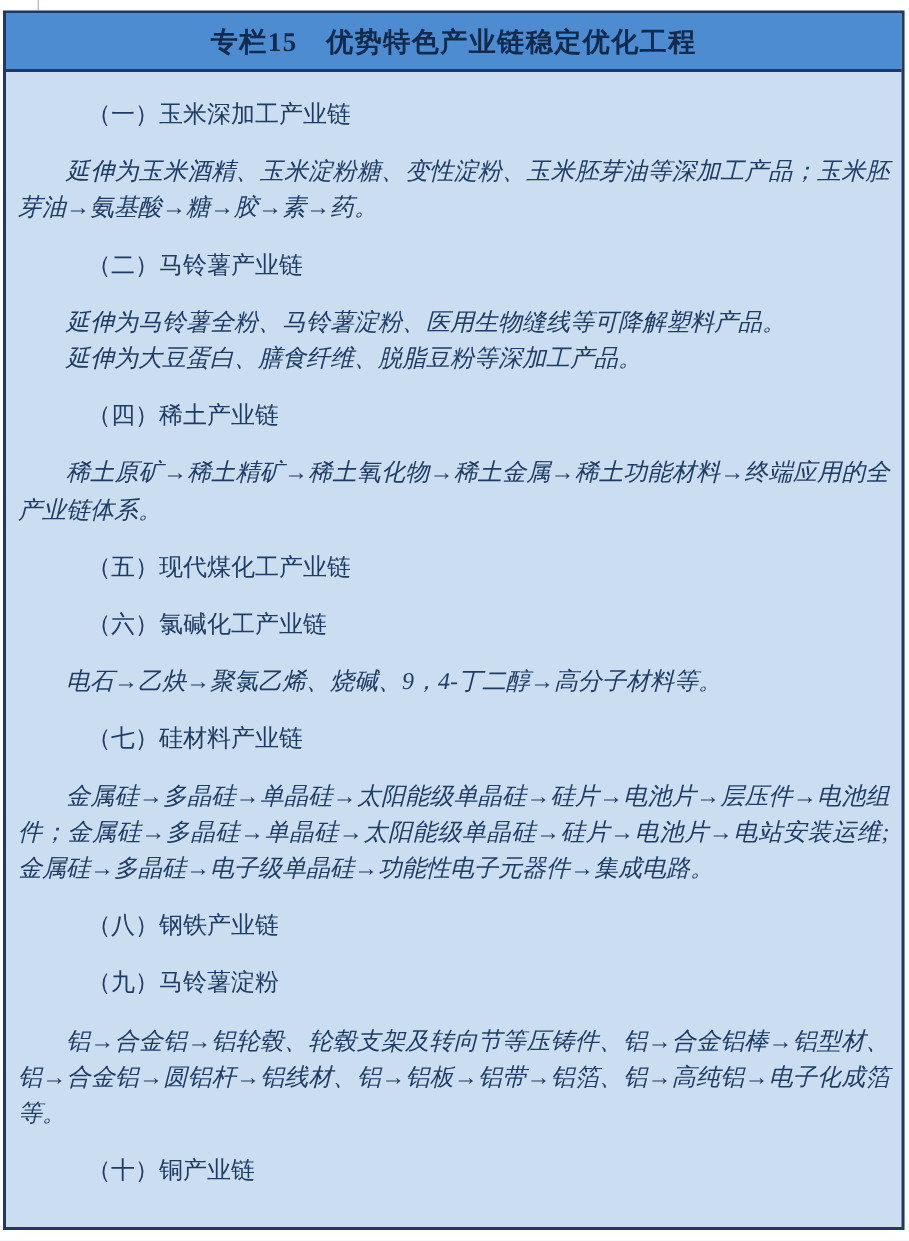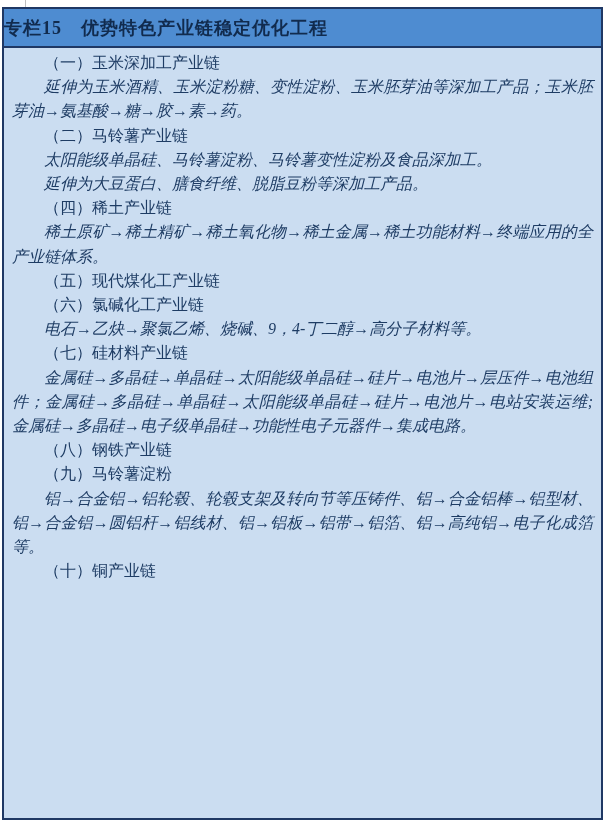--- a/index.html
+++ b/index.html
@@ -34,38 +34,39 @@
     background: #CBDDF1;
     display: flex;
     flex-direction: column;
   }
   .panel-header {
     flex: 0 0 37px;
     background: #4E8CD1;
     border-bottom: 2px solid #1F3864;
     display: flex;
     align-items: center;
+    justify-content: center;
     color: #112B4E;
     font-weight: bold;
     font-size: 18px;
     letter-spacing: 1px;
   }
   .panel-body {
     flex: 1 1 auto;
     overflow: hidden;
     padding: 3px 8px 0 8px;
     color: #1E3C64;
     font-size: 16px;
     line-height: 24.2px;
     text-align: justify;
     word-break: break-all;
   }
   .sec-heading {
     text-indent: 2em;
-    margin: 0;
+    margin: 14px;
     font-family: Liberation Serif, serif;
   }
   .sec-para {
     text-indent: 2em;
     margin: 0;
     font-style: italic;
   }
 </style>
 </head>
 <body>
@@ -73,21 +74,21 @@
 <div class="page">
   <div class="top-tick"></div>
   <div class="panel">
     <div class="panel-header">
       <span>专栏15　优势特色产业链稳定优化工程</span>
     </div>
     <div class="panel-body">
         <div class="sec-heading">（一）玉米深加工产业链</div>
         <div class="sec-para">延伸为玉米酒精、玉米淀粉糖、变性淀粉、玉米胚芽油等深加工产品；玉米胚芽油→氨基酸→糖→胶→素→药。</div>
         <div class="sec-heading">（二）马铃薯产业链</div>
-        <div class="sec-para">太阳能级单晶硅、马铃薯淀粉、马铃薯变性淀粉及食品深加工。</div>
+        <div class="sec-para">延伸为马铃薯全粉、马铃薯淀粉、医用生物缝线等可降解塑料产品。</div>
         <div class="sec-para">延伸为大豆蛋白、膳食纤维、脱脂豆粉等深加工产品。</div>
         <div class="sec-heading">（四）稀土产业链</div>
         <div class="sec-para">稀土原矿→稀土精矿→稀土氧化物→稀土金属→稀土功能材料→终端应用的全产业链体系。</div>
         <div class="sec-heading">（五）现代煤化工产业链</div>
         <div class="sec-heading">（六）氯碱化工产业链</div>
         <div class="sec-para">电石→乙炔→聚氯乙烯、烧碱、9，4-丁二醇→高分子材料等。</div>
         <div class="sec-heading">（七）硅材料产业链</div>
         <div class="sec-para">金属硅→多晶硅→单晶硅→太阳能级单晶硅→硅片→电池片→层压件→电池组件；金属硅→多晶硅→单晶硅→太阳能级单晶硅→硅片→电池片→电站安装运维; 金属硅→多晶硅→电子级单晶硅→功能性电子元器件→集成电路。</div>
         <div class="sec-heading">（八）钢铁产业链</div>
         <div class="sec-heading">（九）马铃薯淀粉</div>

